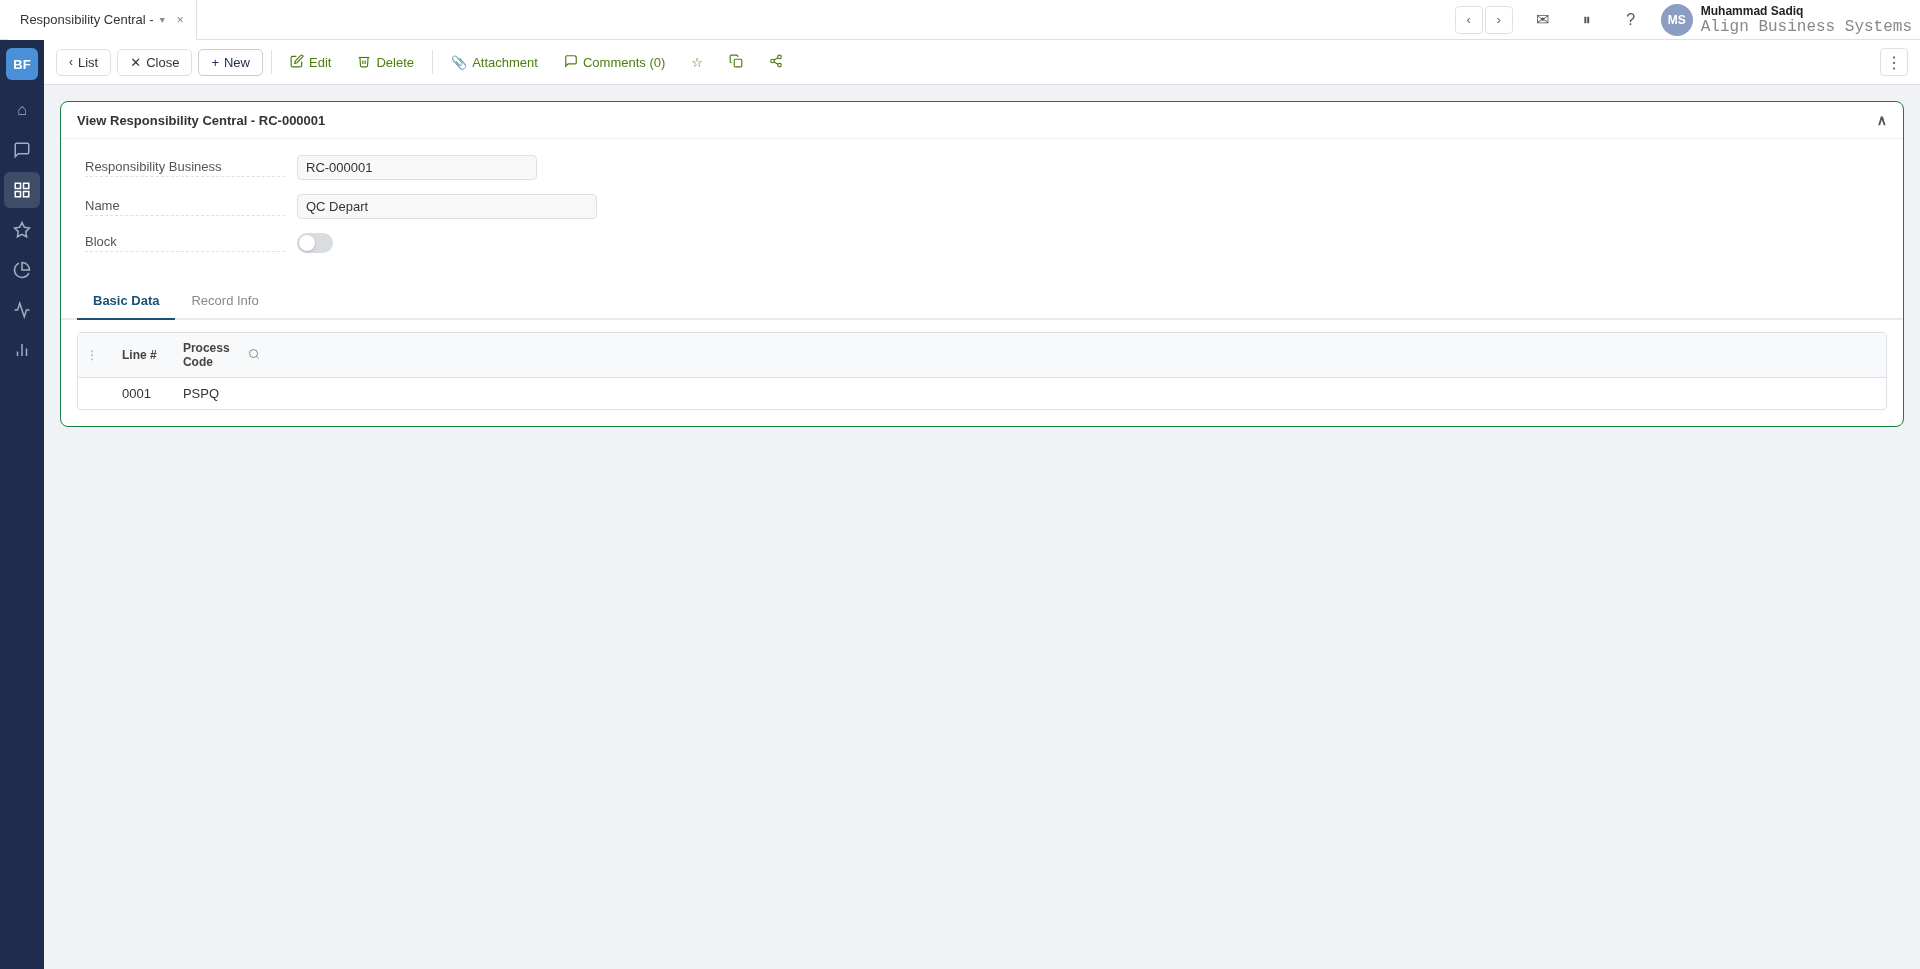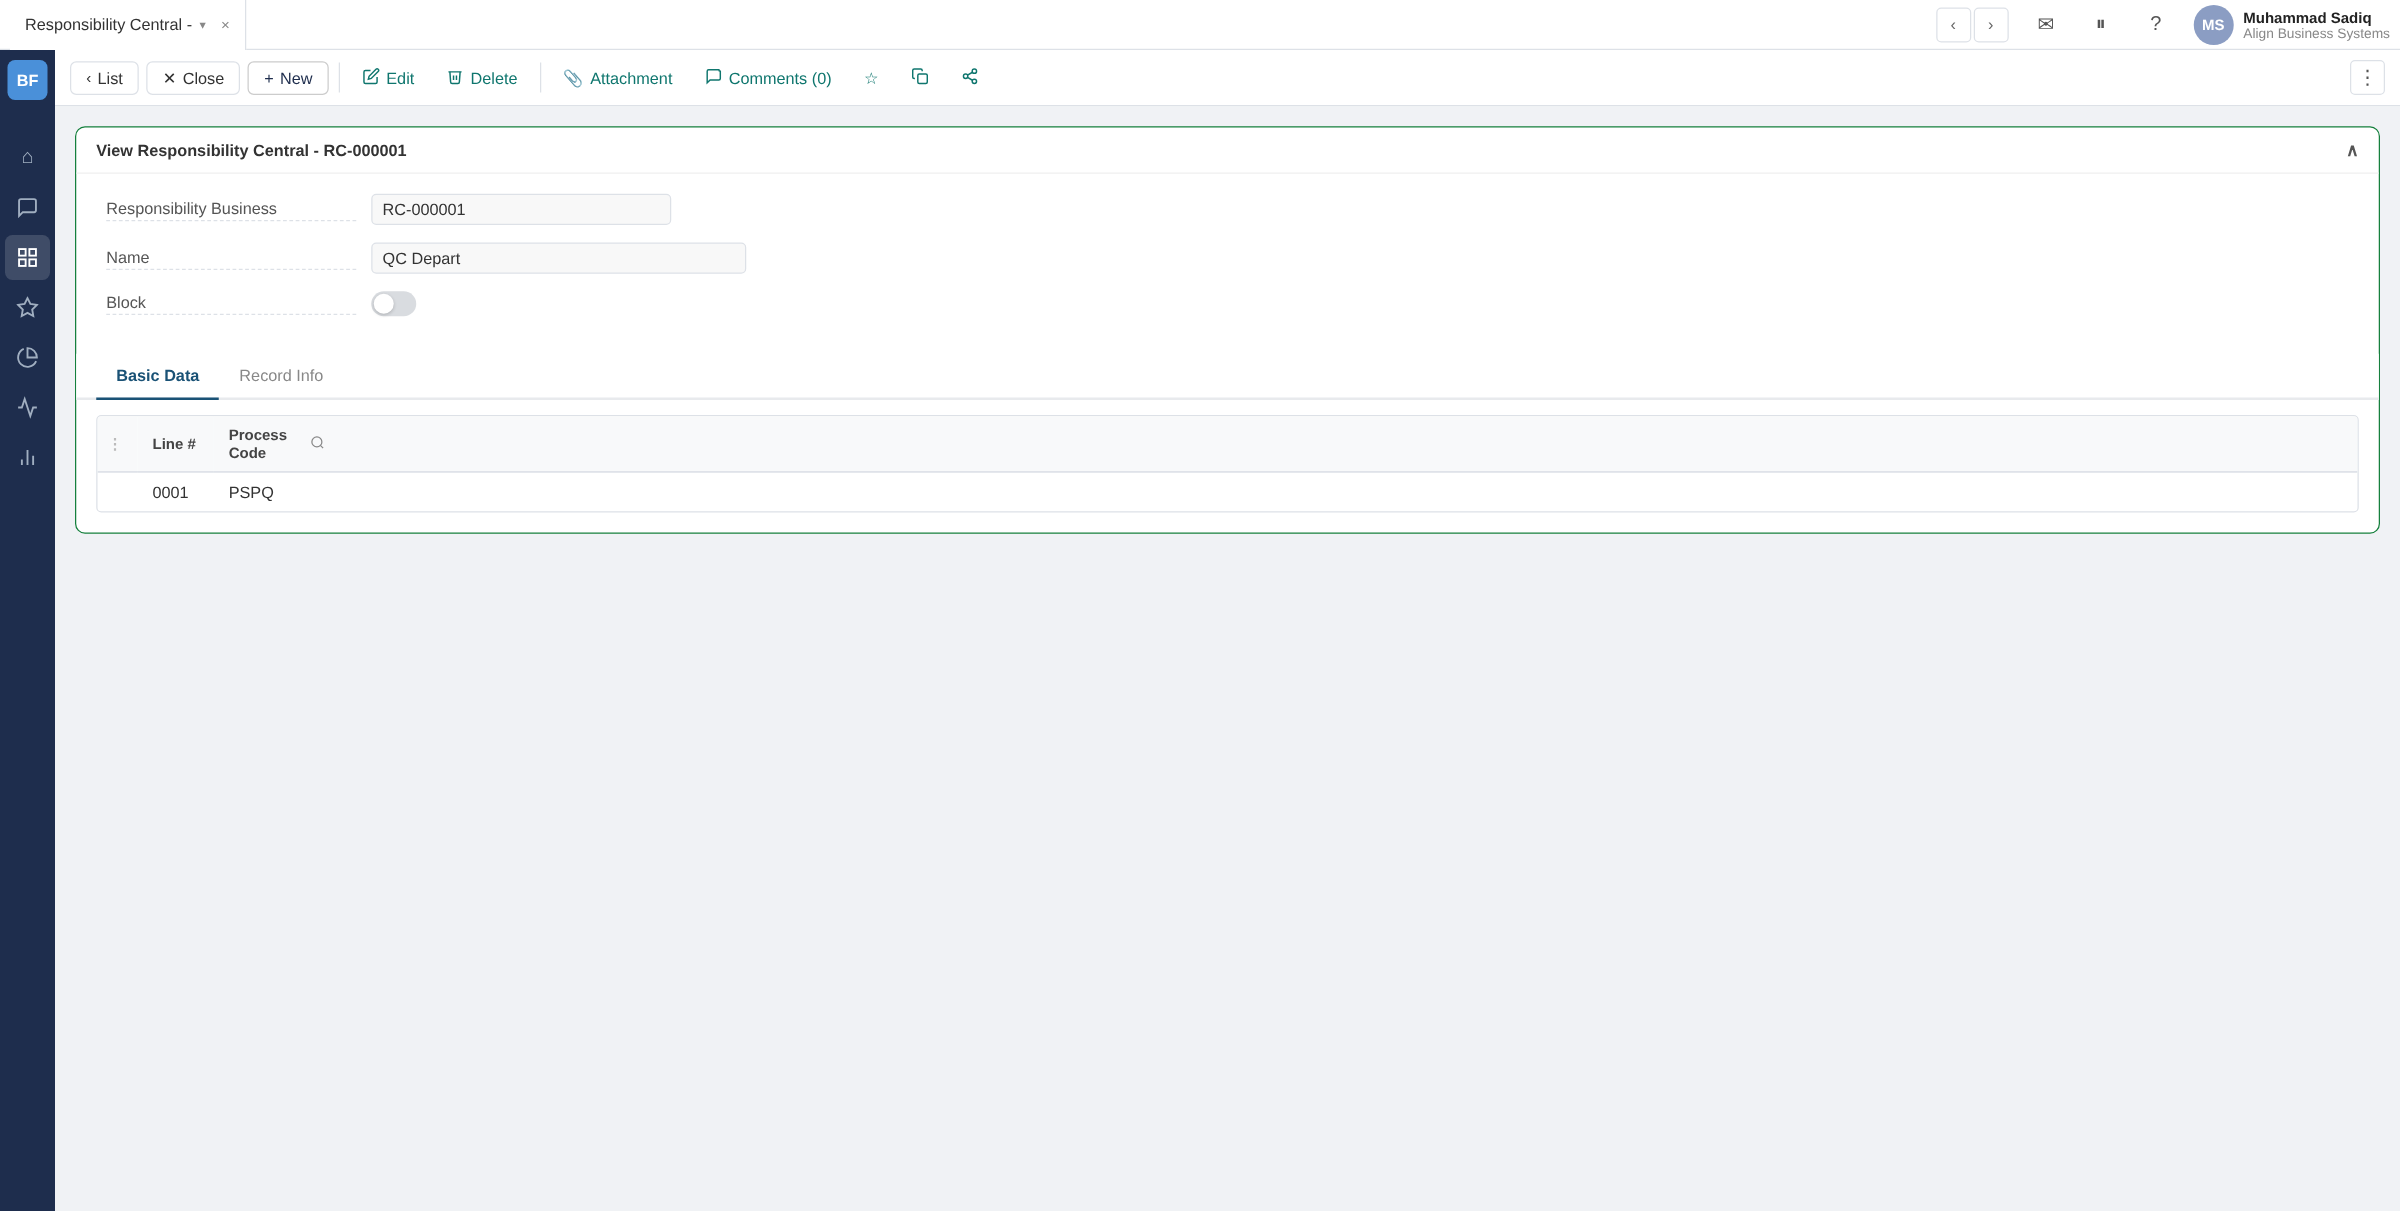--- a/index.html
+++ b/index.html
@@ -31,34 +31,34 @@
       cursor: pointer; display: flex; align-items: center; justify-content: center;
       font-size: 16px; color: #555;
     }
     .user-info { display: flex; align-items: center; gap: 8px; cursor: pointer; }
     .user-avatar {
       width: 32px; height: 32px; border-radius: 50%; overflow: hidden;
       background: #8b9dc3; display: flex; align-items: center; justify-content: center;
       color: #fff; font-size: 12px; font-weight: bold;
     }
     .user-name { font-size: 12px; font-weight: 600; color: #222; }
-    .user-company { font-size: 11px; color: #888; }
+    .user-company { font-size: 16px; color: #888; font-family: Liberation Mono, monospace; }
 
     
     .main-layout { display: flex; flex: 1; overflow: hidden; }
 
     
     .sidebar {
       width: 44px; background: #1e2d4d; display: flex; flex-direction: column;
       align-items: center; padding-top: 8px; gap: 4px;
     }
     .sidebar-logo {
       width: 32px; height: 32px; background: #4a90d9; border-radius: 6px;
       display: flex; align-items: center; justify-content: center;
-      color: #fff; font-weight: bold; font-size: 13px; margin-bottom: 24px;
+      color: #fff; font-weight: bold; font-size: 13px; margin-bottom: 8px;
     }
     .sidebar-icon {
       width: 36px; height: 36px; display: flex; align-items: center; justify-content: center;
       border-radius: 6px; cursor: pointer; color: #a0aec0; font-size: 16px;
     }
     .sidebar-icon.active { background: rgba(255,255,255,0.15); color: #fff; }
 
     
     .content-area { flex: 1; display: flex; flex-direction: column; overflow: hidden; }
 
@@ -70,21 +70,21 @@
     .toolbar-btn {
       display: flex; align-items: center; gap: 5px; padding: 5px 12px;
       border-radius: 5px; font-size: 13px; cursor: pointer; border: 1px solid #dde1e7;
       background: #fff; color: #333; font-weight: 500;
     }
     .toolbar-btn.primary { background: #fff; color: #1e2d4d; border-color: #ccc; }
     .toolbar-divider { width: 1px; height: 24px; background: #dde1e7; margin: 0 2px; }
     .toolbar-icon-btn {
       display: flex; align-items: center; gap: 5px; padding: 5px 10px;
       border-radius: 5px; font-size: 13px; cursor: pointer; border: none;
-      background: transparent; color: #0f766e;
+      background: transparent; color: #4d7c0f;
     }
     .more-btn {
       margin-left: auto; width: 28px; height: 28px; border: 1px solid #dde1e7;
       border-radius: 4px; background: #fff; cursor: pointer; display: flex;
       align-items: center; justify-content: center; font-size: 16px; color: #555;
     }
 
     
     .page-content { flex: 1; padding: 16px; overflow-y: auto; background: #f0f2f5; }
 

